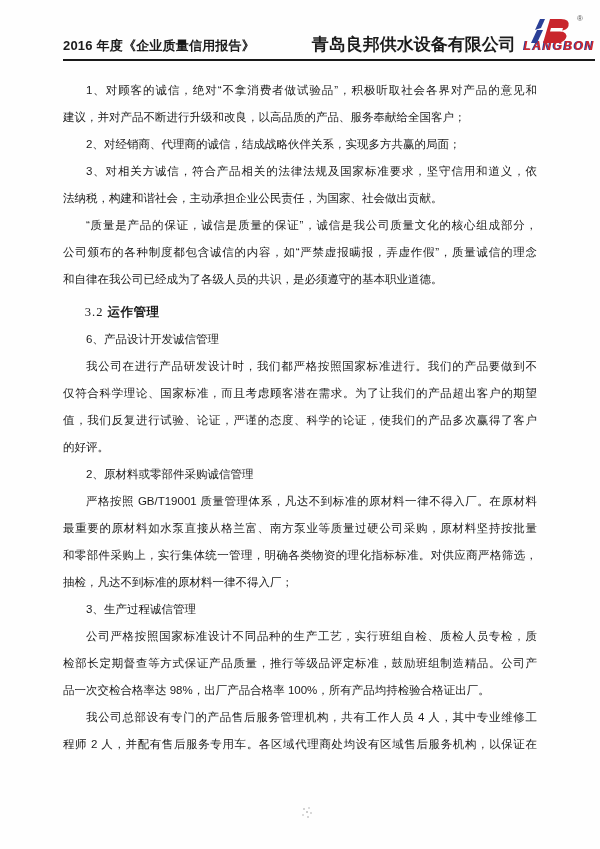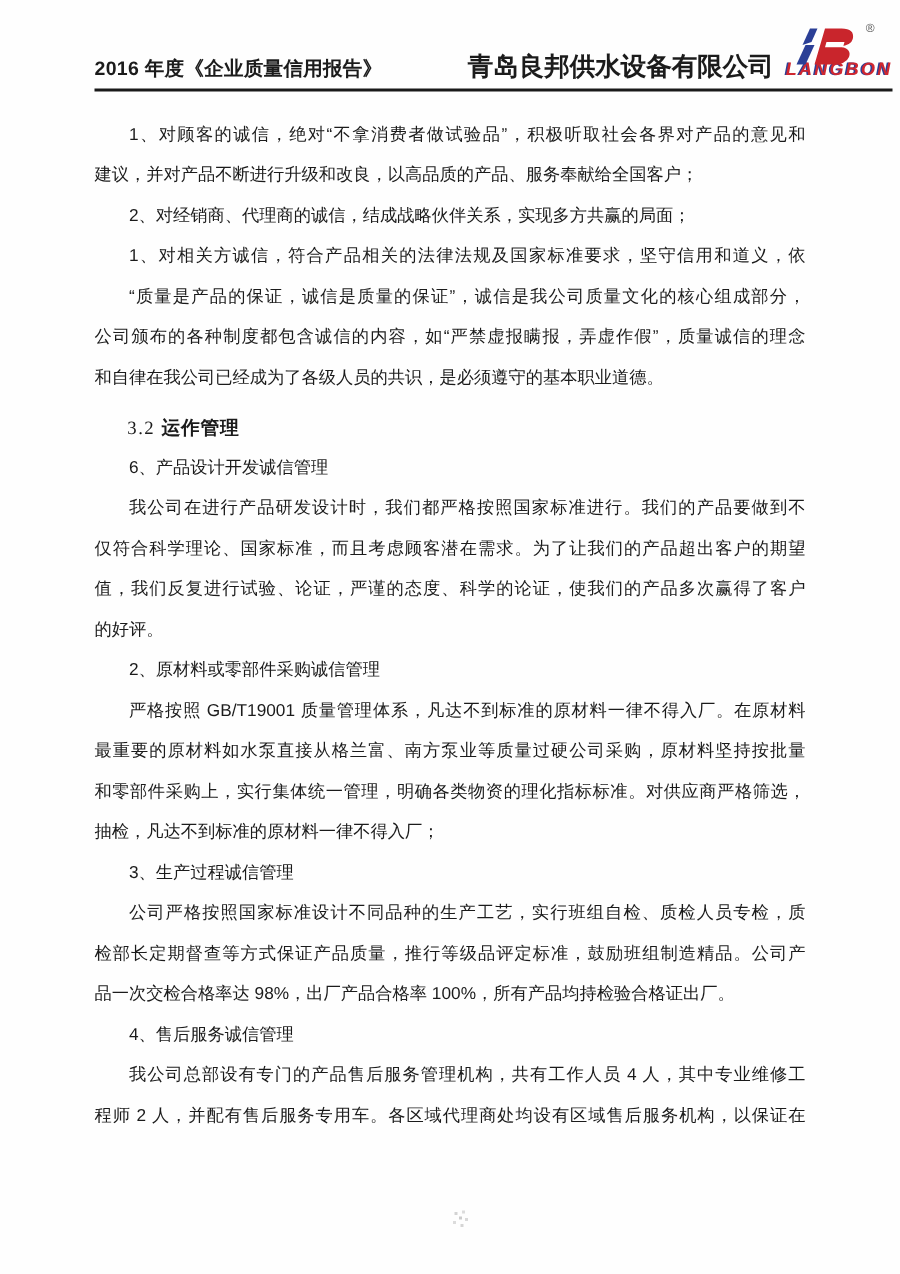--- a/index.html
+++ b/index.html
@@ -108,21 +108,22 @@
 
   <div class="doc-body">
       <div class="block para">
         <div class="line">1、对顾客的诚信，绝对“不拿消费者做试验品”，积极听取社会各界对产品的意见和</div>
         <div class="line last">建议，并对产品不断进行升级和改良，以高品质的产品、服务奉献给全国客户；</div>
       </div>
       <div class="block para">
         <div class="line last">2、对经销商、代理商的诚信，结成战略伙伴关系，实现多方共赢的局面；</div>
       </div>
       <div class="block para">
-        <div class="line">1、对相关方诚信，符合产品相关的法律法规及国家标准要求，坚守信用和道义，依</div>
+        <div class="line">3、对相关方诚信，符合产品相关的法律法规及国家标准要求，坚守信用和道义，依</div>
+        <div class="line last">法纳税，构建和谐社会，主动承担企业公民责任，为国家、社会做出贡献。</div>
       </div>
       <div class="block para">
         <div class="line">“质量是产品的保证，诚信是质量的保证”，诚信是我公司质量文化的核心组成部分，</div>
         <div class="line">公司颁布的各种制度都包含诚信的内容，如“严禁虚报瞒报，弄虚作假”，质量诚信的理念</div>
         <div class="line last">和自律在我公司已经成为了各级人员的共识，是必须遵守的基本职业道德。</div>
       </div>
       <div class="block heading"><span class="h-num">3.2 </span><span class="h-title">运作管理</span></div>
       <div class="block subitem">
         <div class="line last">6、产品设计开发诚信管理</div>
       </div>
@@ -142,23 +143,20 @@
         <div class="line last">抽检，凡达不到标准的原材料一律不得入厂；</div>
       </div>
       <div class="block subitem">
         <div class="line last">3、生产过程诚信管理</div>
       </div>
       <div class="block para">
         <div class="line">公司严格按照国家标准设计不同品种的生产工艺，实行班组自检、质检人员专检，质</div>
         <div class="line">检部长定期督查等方式保证产品质量，推行等级品评定标准，鼓励班组制造精品。公司产</div>
         <div class="line last">品一次交检合格率达 98%，出厂产品合格率 100%，所有产品均持检验合格证出厂。</div>
       </div>
-      <div class="block subitem">
-        <div class="line last">4、售后服务诚信管理</div>
-      </div>
       <div class="block para">
         <div class="line">我公司总部设有专门的产品售后服务管理机构，共有工作人员 4 人，其中专业维修工</div>
         <div class="line">程师 2 人，并配有售后服务专用车。各区域代理商处均设有区域售后服务机构，以保证在</div>
       </div>
     </div>
 
   <div class="page-artifact"></div>
 
 </div>
 

